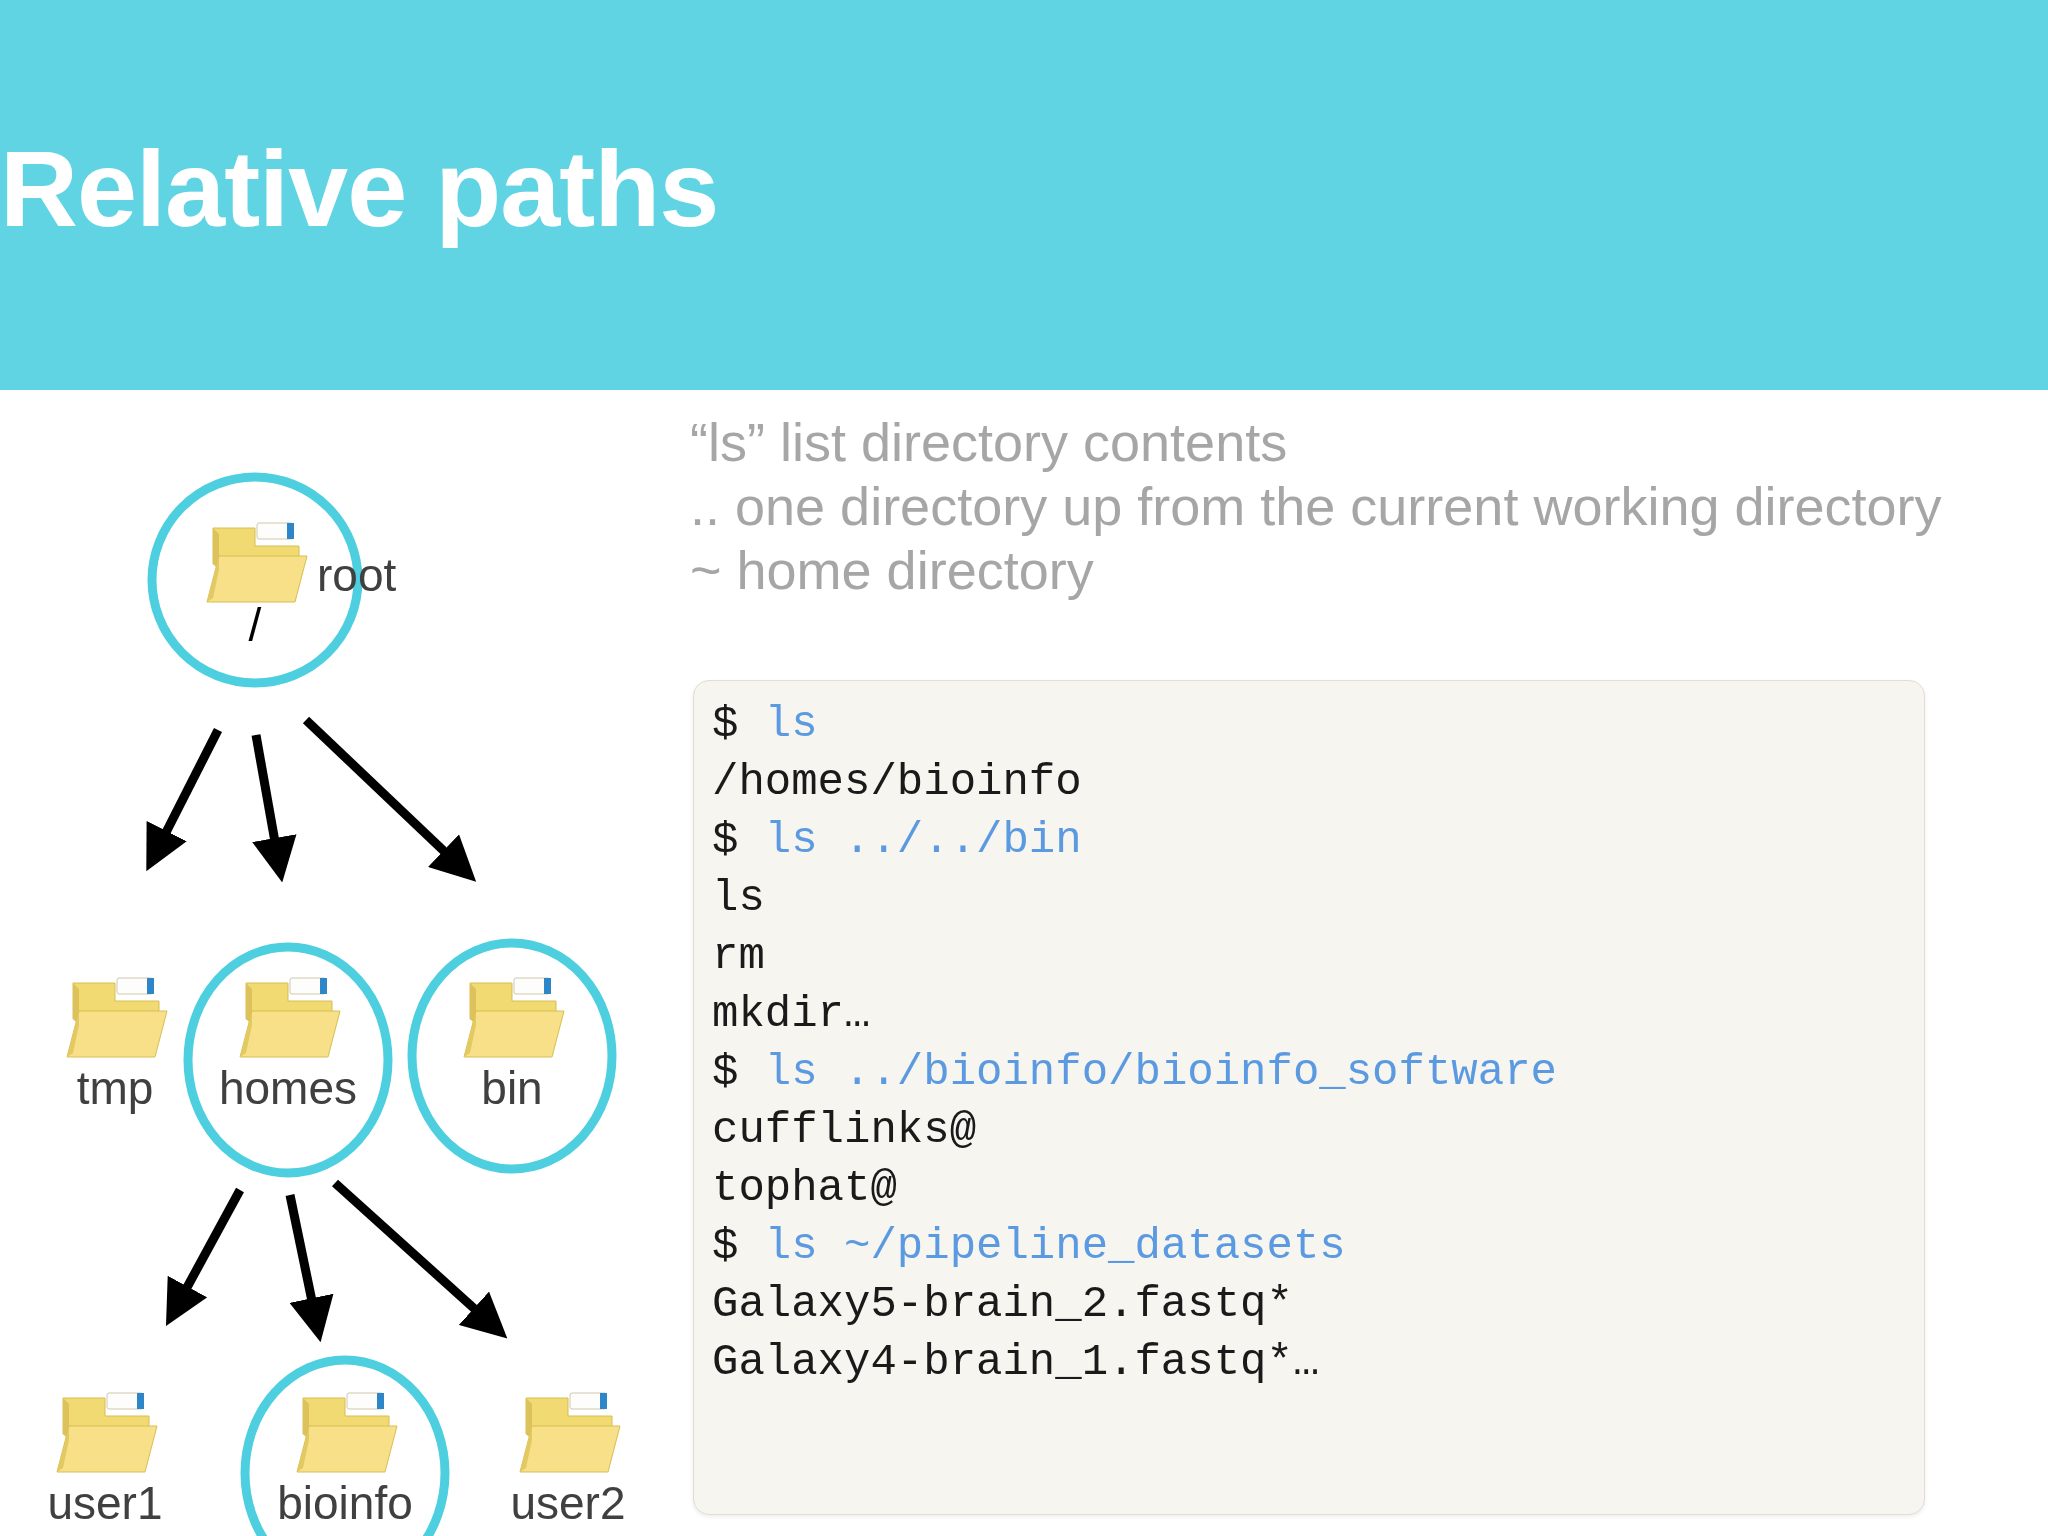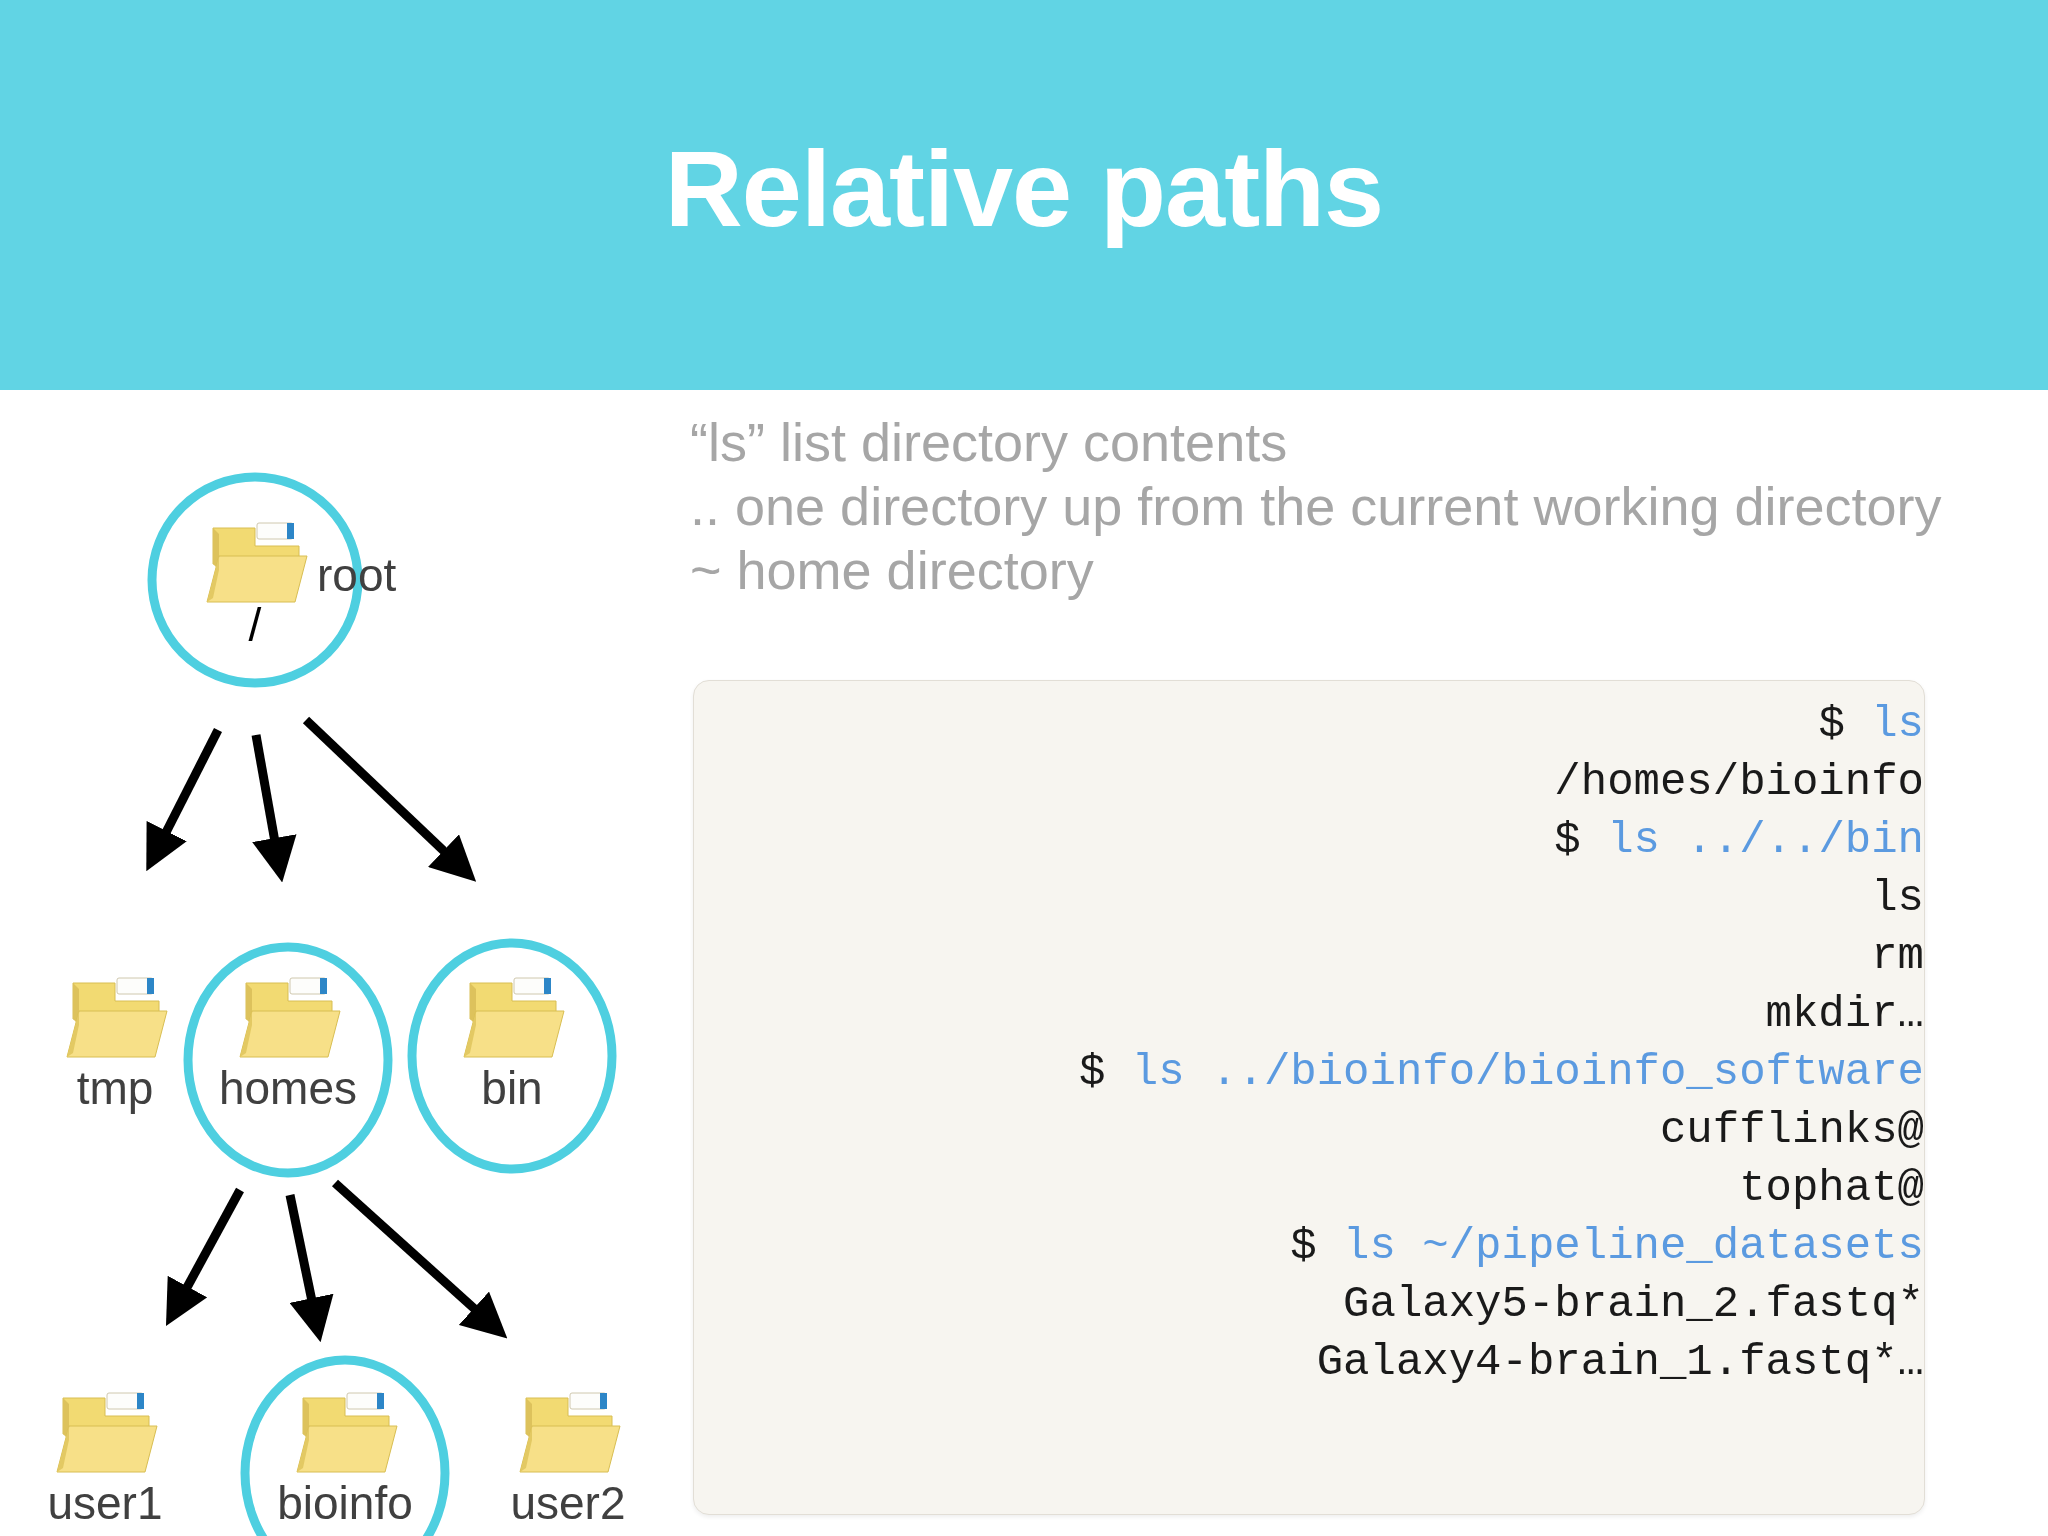--- a/index.html
+++ b/index.html
@@ -21,21 +21,20 @@
     left: 0; top: 0;
     width: 2048px;
     height: 390px;
     background: #61d4e4;
   }
   #slide-title {
     position: absolute;
     left: 0;
     top: 135px;
     width: 2048px;
-    text-align: center;
     color: #ffffff;
     font-family: "Liberation Sans", sans-serif;
     font-weight: bold;
     font-size: 108px;
     line-height: 1.0;
     letter-spacing: -1px;
     white-space: nowrap;
   }
 
   
@@ -116,21 +115,20 @@
     top: 680px;
     width: 1232px;
     height: 835px;
     background: #f7f5f0;
     border: 1px solid #e2ded6;
     border-radius: 16px;
     box-shadow: 0 2px 4px rgba(0,0,0,0.07);
     box-sizing: border-box;
     overflow: hidden;
     padding: 14px 0 0 18px;
-    text-align: right;
   }
   .term-line {
     font-family: "Liberation Mono", "DejaVu Sans Mono", monospace;
     font-size: 44px;
     line-height: 58px;
     color: #1a1a1a;
     white-space: pre;
     letter-spacing: 0px;
   }
   .term-line .cmd { color: #5b9ae0; }

